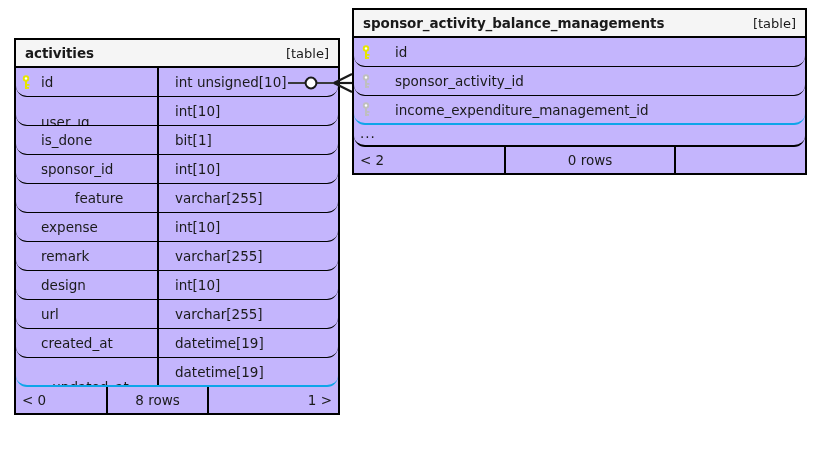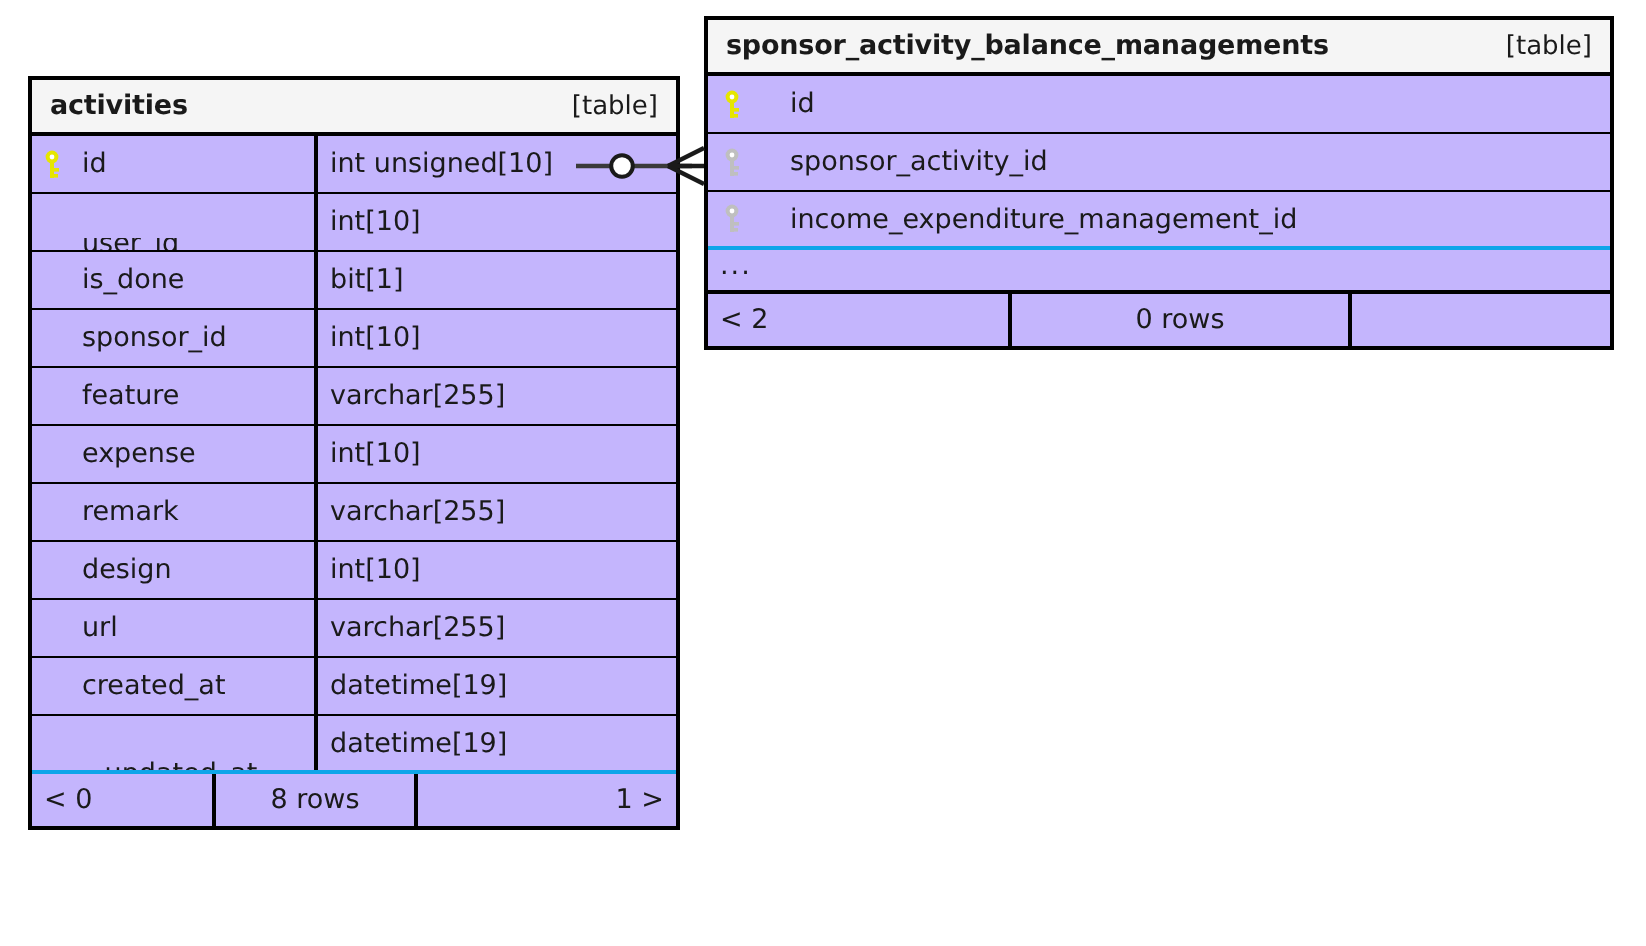--- a/index.html
+++ b/index.html
@@ -51,41 +51,42 @@
     font-size: 13px;
     white-space: nowrap;
   }
 
   .entity-row {
     display: flex;
     align-items: stretch;
     border-bottom: 1px solid #000000;
     box-sizing: border-box;
     height: 29px;
+    border-radius: 11px;
   }
   .entity-row.last-col-row { border-bottom: 2px solid #0ea5e9; }
 
   .cell {
     display: flex;
     align-items: center;
     box-sizing: border-box;
     font-size: 13.5px;
     white-space: nowrap;
     overflow: hidden;
   }
 
   
   .col-name {
     padding-left: 6px;
     gap: 6px;
   }
   .col-name .name-text { padding-left: 2px; }
   .col-type {
     border-left: 2px solid #000000;
-    padding-left: 6px;
+    padding-left: 16px;
   }
 
   
   .col-name-wide {
     padding-left: 8px;
     gap: 0;
     flex: 1 1 auto;
   }
   .col-name-wide .name-text { padding-left: 22px; }
 
@@ -205,21 +206,21 @@
       <div class="cell col-name" style="width:141px;">
         <span class="key-icon"></span>
         <span class="name-text">sponsor_id</span>
       </div>
       <div class="cell col-type" style="flex:1 1 auto;">
         <span>int[10]</span>
       </div>
     </div>
 
     <div class="entity-row">
-      <div class="cell col-name" style="width:141px;">
+      <div class="cell col-name" style="width:141px;justify-content:center;">
         <span class="key-icon"></span>
         <span class="name-text">feature</span>
       </div>
       <div class="cell col-type" style="flex:1 1 auto;">
         <span>varchar[255]</span>
       </div>
     </div>
 
     <div class="entity-row">
       <div class="cell col-name" style="width:141px;">

